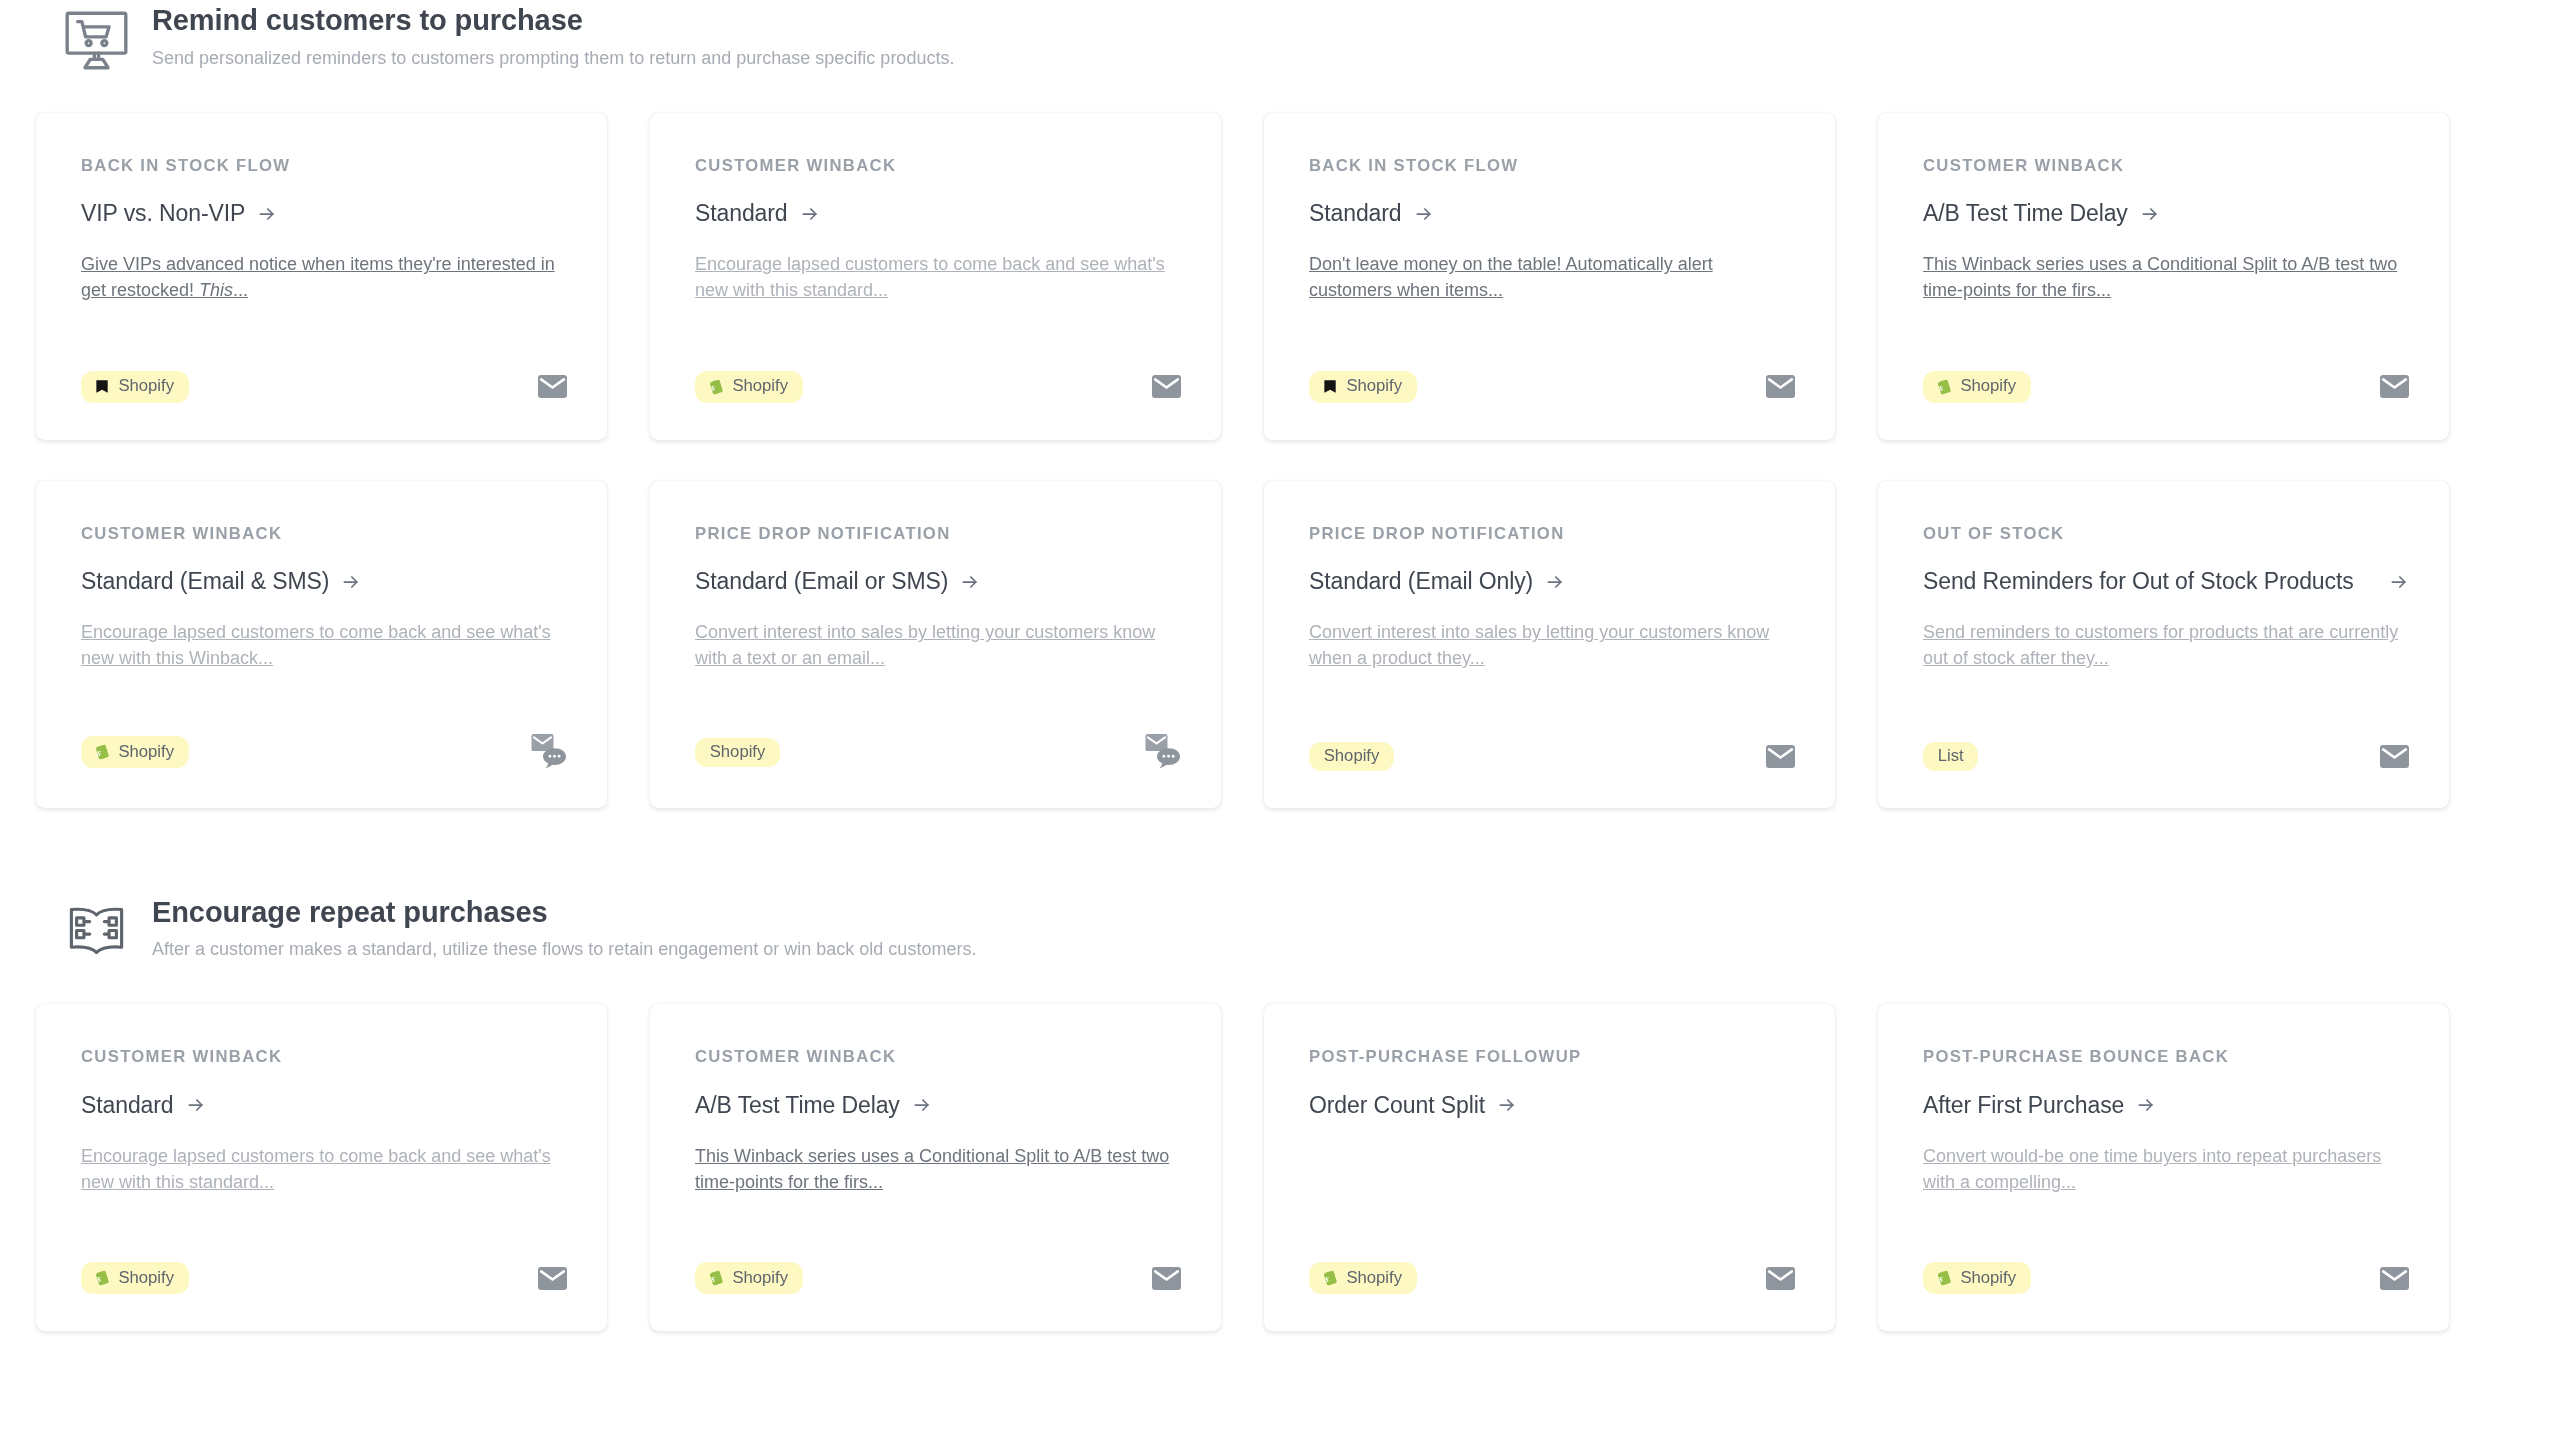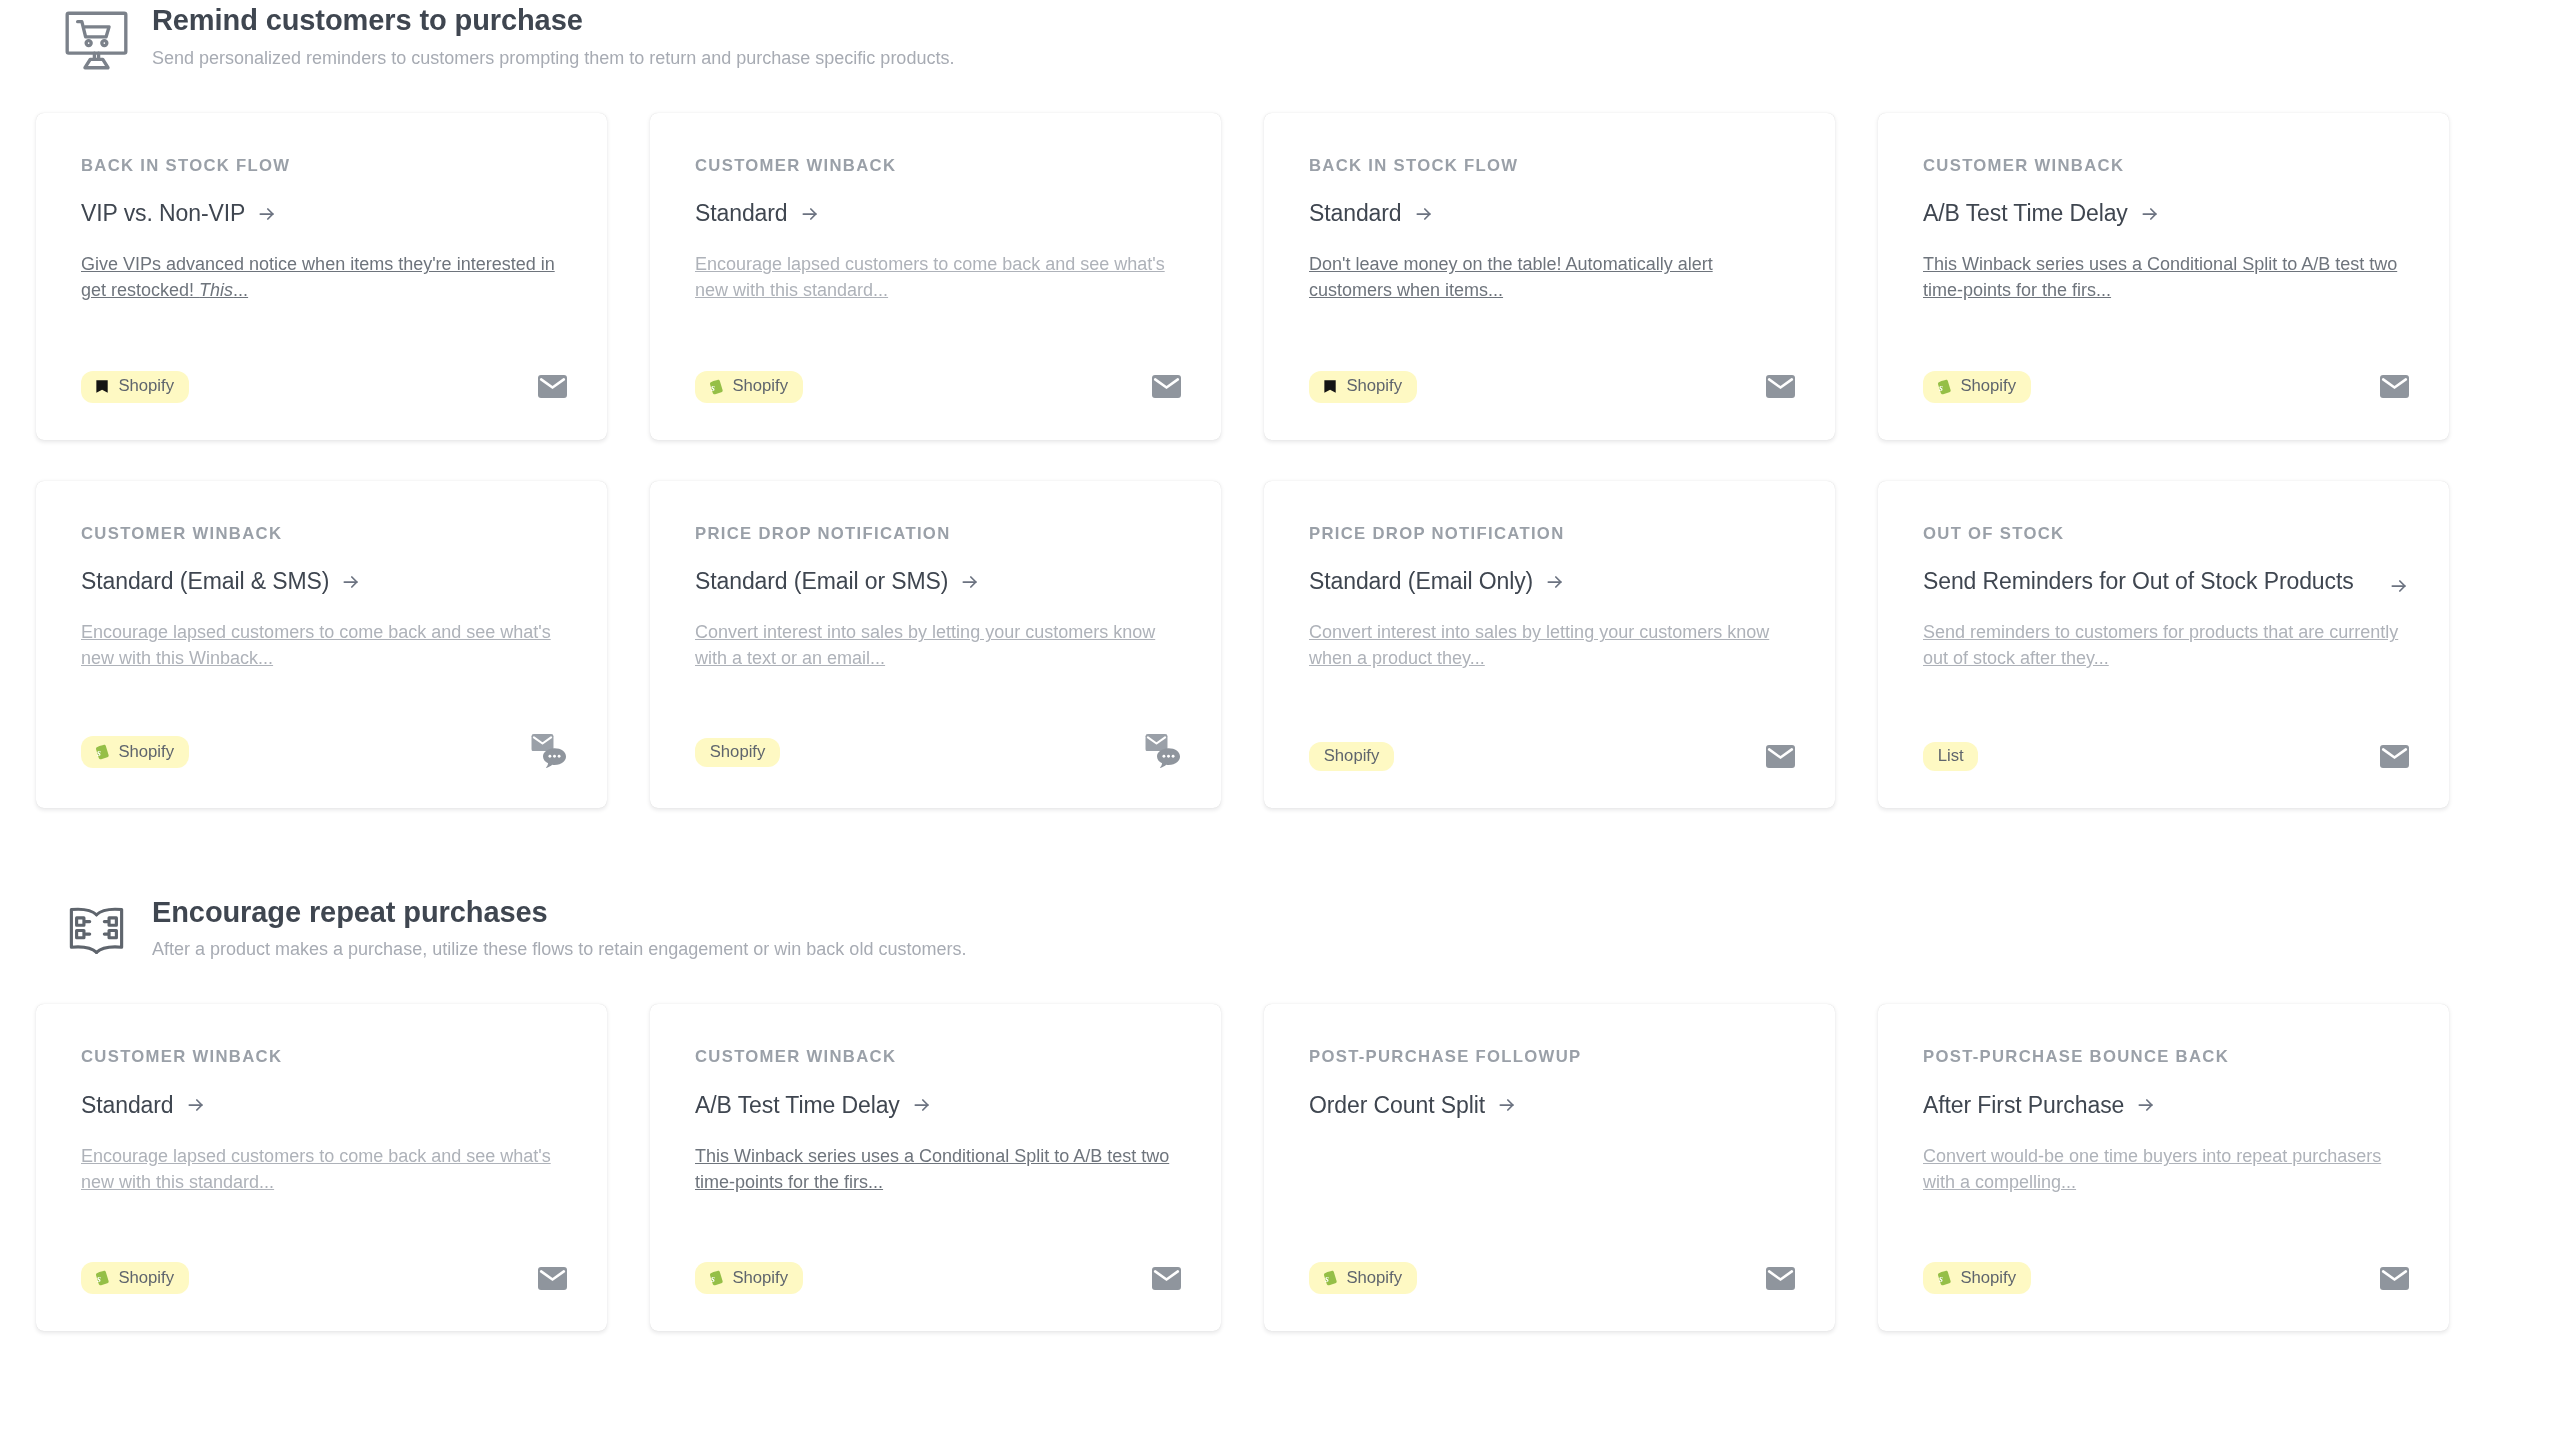--- a/index.html
+++ b/index.html
@@ -91,21 +91,21 @@
 
   .card-title-row {
     display: flex;
     align-items: center;
     justify-content: flex-start;
     gap: 12px;
     margin-bottom: 24px;
   }
   .card-title-row.split {
     justify-content: space-between;
-    align-items: flex-end;
+    align-items: center;
     gap: 8px;
   }
   .card-title {
     font-size: 23px;
     font-weight: 400;
     color: #3f4650;
     line-height: 1.28;
     letter-spacing: -0.1px;
   }
   .arrow-icon {
@@ -432,21 +432,21 @@
       <path d="M32 16c5-5 13-6 24-5v36c-11-1-19 0-24 5"></path>
       <rect x="13" y="19" width="7" height="7"></rect>
       <rect x="13" y="31" width="7" height="7"></rect>
       <rect x="44" y="19" width="7" height="7"></rect>
       <rect x="44" y="31" width="7" height="7"></rect>
       <path d="M21.5 22.5h4M21.5 34.5h4M39.5 22.5h3.5M39.5 34.5h3.5"></path>
     </svg>
           </span>
       <span class="section-text">
         <div class="section-title">Encourage repeat purchases</div>
-        <div class="section-desc">After a product makes a purchase, utilize these flows to retain engagement or win back old customers.</div>
+        <div class="section-desc">After a customer makes a standard, utilize these flows to retain engagement or win back old customers.</div>
       </span>
     </div>
         <div class="card-grid grid-gap-top">
           <div class="card">
       <div class="card-eyebrow">CUSTOMER WINBACK</div>
       <div class="card-title-row ">
         <span class="card-title">Standard</span>
         <span class="arrow-icon">
                 <svg width="20" height="20" viewBox="0 0 24 24" fill="none" stroke="currentColor" stroke-width="2.1" stroke-linecap="round" stroke-linejoin="round">
       <line x1="4" y1="12" x2="19" y2="12"></line>

